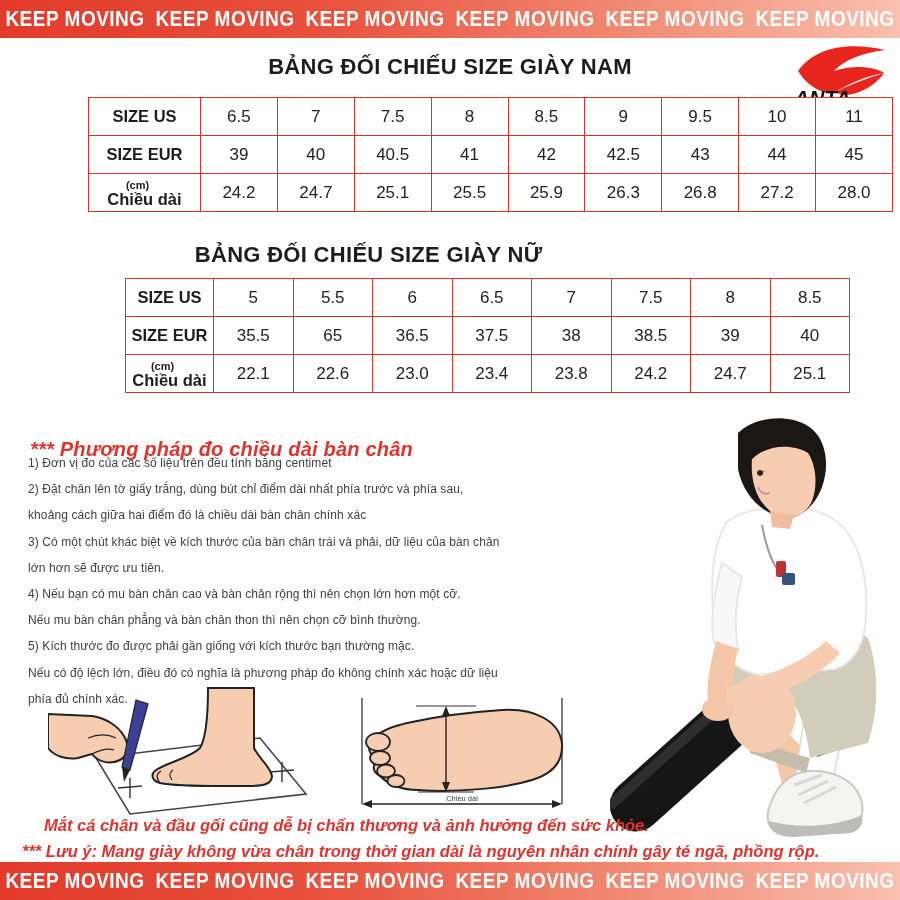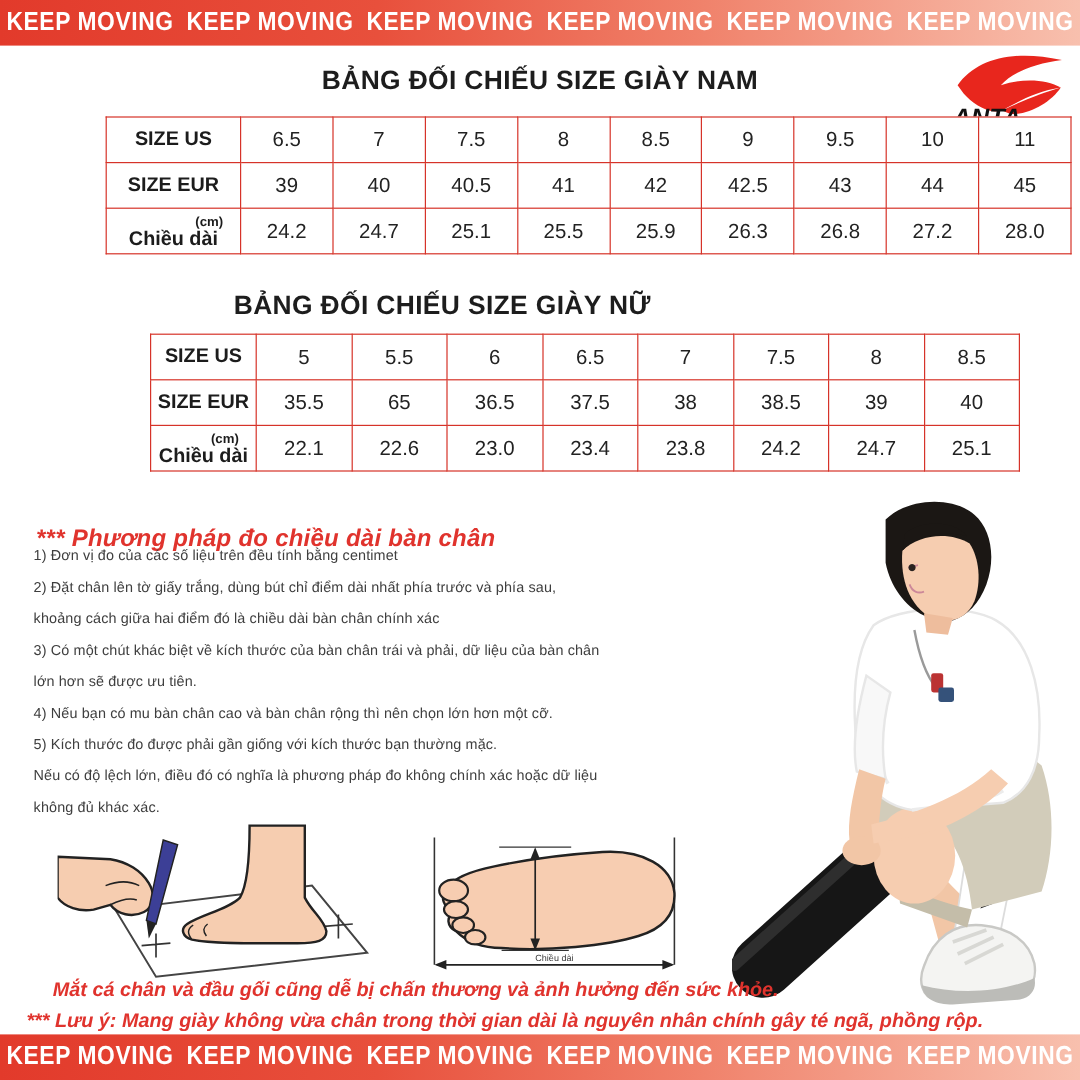--- a/index.html
+++ b/index.html
@@ -38,21 +38,21 @@
   table.size-table { border-collapse:collapse; table-layout:fixed; background:#fff;margin-left:40px; }
   table.size-table th, table.size-table td {
     border:1.6px solid #d63329; text-align:center; vertical-align:middle;
     color:#222; font-size:17px; height:38px; font-weight:400;
   }
   table.size-table th { font-weight:700; font-size:16.5px; color:#1c1c1c; }
   #men-table   { position:absolute; top:97px;  left:48px; width:805px; }
   #women-table { position:absolute; top:278px; left:85px; width:725px; }
   #men-table th   { width:112px; }
   #women-table th { width:88px; }
-  th .unit { display:block; font-size:11px; font-weight:700; text-align:right; padding-right:14px; line-height:11px; margin-top:2px; }
+  th .unit { display:block; font-size:11px; font-weight:700; text-align:center; padding-right:14px; line-height:11px; margin-top:2px; }
   th .lbl  { display:block; line-height:17px; }
 
   
   .red-heading {
     position:absolute; top:438px; left:30px;
     color:#e0332d; font-size:20px; font-weight:700; font-style:italic;
     letter-spacing:.2px;
   }
 
   
@@ -186,23 +186,24 @@
   </table>
 
   <div class="red-heading">*** Phương pháp đo chiều dài bàn chân</div>
   <div class="instructions">
       <div class="body-line">1) Đơn vị đo của các số liệu trên đều tính bằng centimet</div>
       <div class="body-line">2) Đặt chân lên tờ giấy trắng, dùng bút chỉ điểm dài nhất phía trước và phía sau,</div>
       <div class="body-line">khoảng cách giữa hai điểm đó là chiều dài bàn chân chính xác</div>
       <div class="body-line">3) Có một chút khác biệt về kích thước của bàn chân trái và phải, dữ liệu của bàn chân</div>
       <div class="body-line">lớn hơn sẽ được ưu tiên.</div>
       <div class="body-line">4) Nếu bạn có mu bàn chân cao và bàn chân rộng thì nên chọn lớn hơn một cỡ.</div>
+      <div class="body-line">Nếu mu bàn chân phẳng và bàn chân thon thì nên chọn cỡ bình thường.</div>
       <div class="body-line">5) Kích thước đo được phải gần giống với kích thước bạn thường mặc.</div>
       <div class="body-line">Nếu có độ lệch lớn, điều đó có nghĩa là phương pháp đo không chính xác hoặc dữ liệu</div>
-      <div class="body-line">không đủ khác xác.</div>
+      <div class="body-line">phía đủ chính xác.</div>
     </div>
 
   <svg class="illo-measure" viewBox="0 0 295 132">
 
     <polygon points="48,72 212,52 258,108 82,128" fill="#ffffff" stroke="#444" stroke-width="1.6"></polygon>
 
     <path d="M70,102 L94,100 M82,92 L82,112" stroke="#333" stroke-width="1.4" fill="none"></path>
     <path d="M222,86 L246,84 M234,76 L234,96" stroke="#333" stroke-width="1.4" fill="none"></path>
 
     <path d="M160,2 L206,2 L206,62 C212,74 222,80 224,90 C224,98 216,100 200,100 C170,100 130,101 112,97 C104,95 102,88 108,84 C120,76 142,72 152,62 C158,52 160,30 160,2 Z" fill="#f6cdb0" stroke="#222" stroke-width="2"></path>

